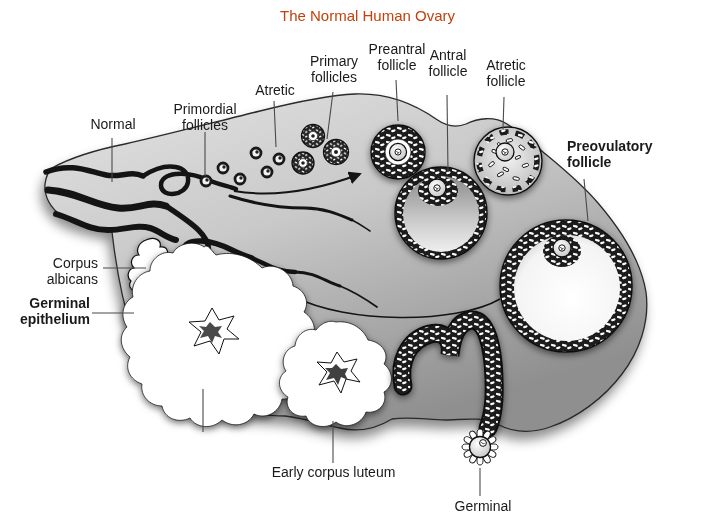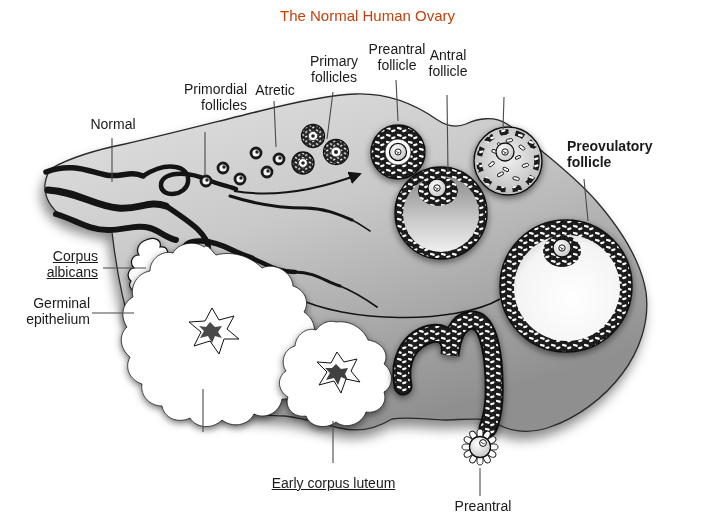--- a/index.html
+++ b/index.html
@@ -278,34 +278,35 @@
       <line x1="203" y1="432" x2="203" y2="389"></line>
       <line x1="333" y1="463" x2="333" y2="421"></line>
       <line x1="480" y1="496" x2="480" y2="468"></line>
     </g>
   </svg>
 
   <div class="lbl ttl" style="left:0;width:703px;top:8px;">The Normal Human Ovary</div>
 
   <div class="lbl" style="left:78px;width:70px;top:117px;">Normal</div>
 
-  <div class="lbl" style="left:163px;width:84px;top:82px;text-align:right;">Primordial follicles</div>
+  <div class="lbl" style="left:163px;width:84px;top:102px;">Primordial follicles</div>
 
   <div class="lbl" style="left:244px;width:62px;top:83px;">Atretic</div>
 
   <div class="lbl" style="left:301px;width:66px;top:54px;">Primary follicles</div>
 
   <div class="lbl" style="left:360px;width:74px;top:42px;">Preantral follicle</div>
 
   <div class="lbl" style="left:420px;width:56px;top:48px;">Antral follicle</div>
 
+  <div class="lbl" style="left:477px;width:58px;top:58px;">Atretic follicle</div>
 
   <div class="lbl tl" style="left:567px;width:115px;top:139px;font-weight:bold;">Preovulatory follicle</div>
 
-  <div class="lbl tr" style="left:16px;width:82px;top:249px;text-decoration:underline;">Corpus albicans</div>
-
-  <div class="lbl tr" style="left:6px;width:84px;top:296px;">Germinal epithelium</div>
-
-
-  <div class="lbl nw" style="left:251px;width:165px;top:476px;text-decoration:underline;">Early corpus luteum</div>
-
-  <div class="lbl" style="left:445px;width:76px;top:499px;">Preantral</div>
+  <div class="lbl tr" style="left:16px;width:82px;top:256px;">Corpus albicans</div>
+
+  <div class="lbl tr" style="left:6px;width:84px;top:296px;font-weight:bold;">Germinal epithelium</div>
+
+
+  <div class="lbl nw" style="left:251px;width:165px;top:465px;">Early corpus luteum</div>
+
+  <div class="lbl" style="left:445px;width:76px;top:499px;">Germinal</div>
 </div>
 
 </body></html>

